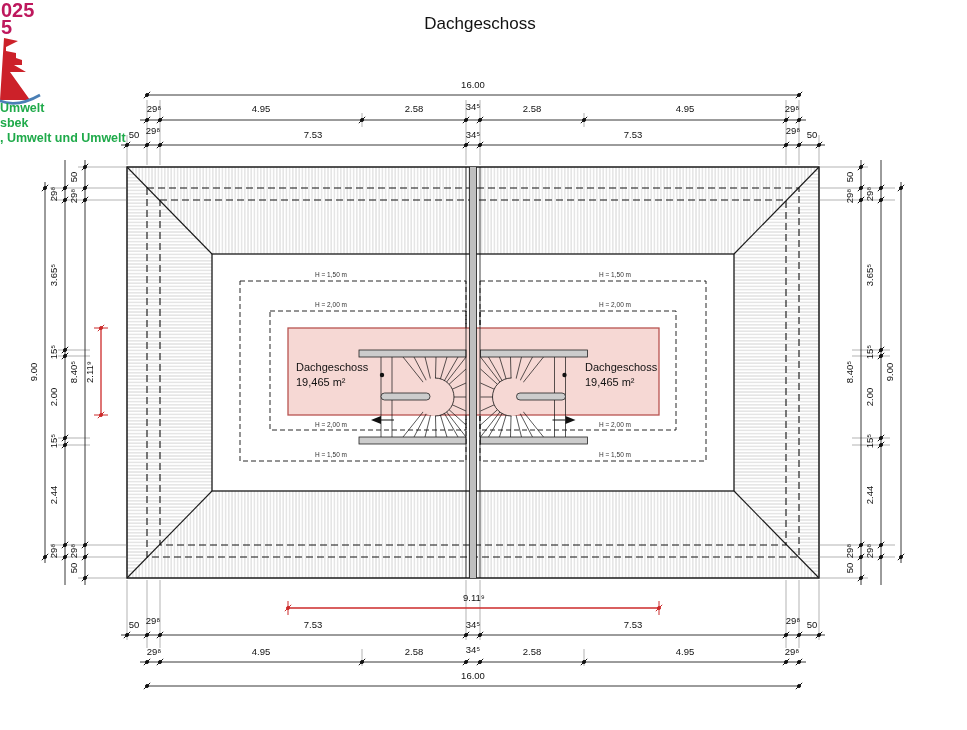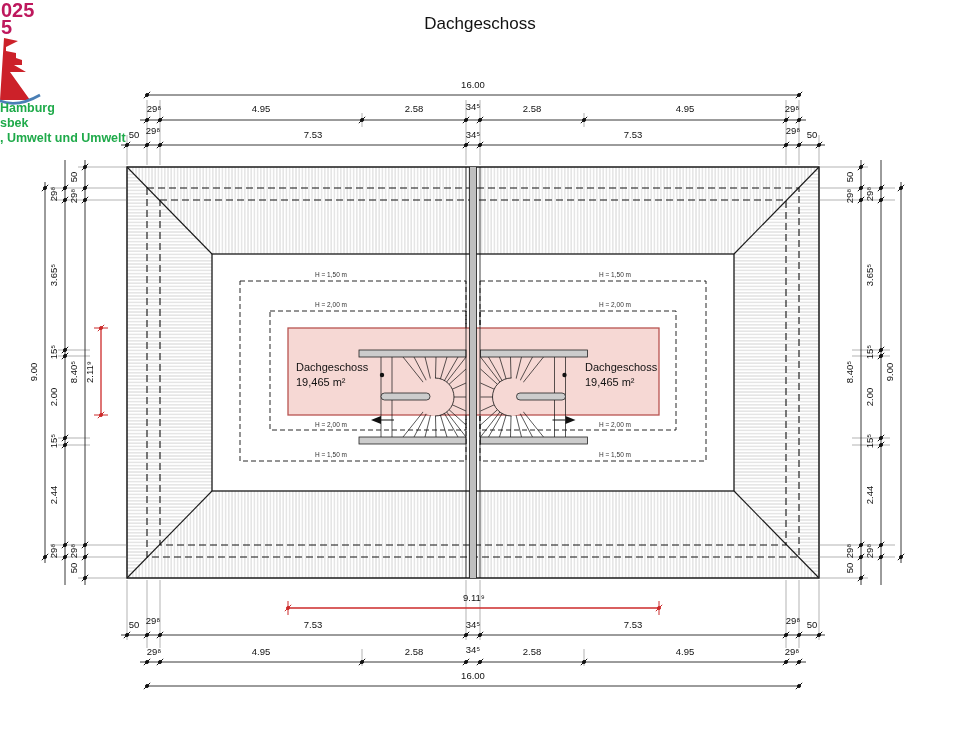--- a/index.html
+++ b/index.html
@@ -26,21 +26,21 @@
   <div id="logo">
     <div class="numwrap">
       <div class="num">025</div>
       <div class="num">5</div>
     </div>
     <svg width="60" height="72" style="position:absolute;left:-8px;top:38px">
       <path d="M12 0 L26 3 L14 9 L14 13 L24 15 L24 20 L30 22 L30 27 L22 27 L34 34 L18 34 L38 62 L8 62 Z" fill="#cc2129"></path>
       <path d="M2 60 Q22 72 48 57" fill="none" stroke="#4a7fb5" stroke-width="2.6"></path>
     </svg>
     <div class="namewrap">
-      <div class="ln">Hamburg</div>
+      <div class="ln">Umwelt</div>
       <div class="ln">sbek</div>
       <div class="ln">, Umwelt und Umwelt</div>
     </div>
   </div>
 
   <div id="title">Dachgeschoss</div>
 
   <svg id="plan" width="967" height="730" viewBox="0 0 967 730">
     <defs>
       <pattern id="hv" width="3.2" height="8" patternUnits="userSpaceOnUse">

